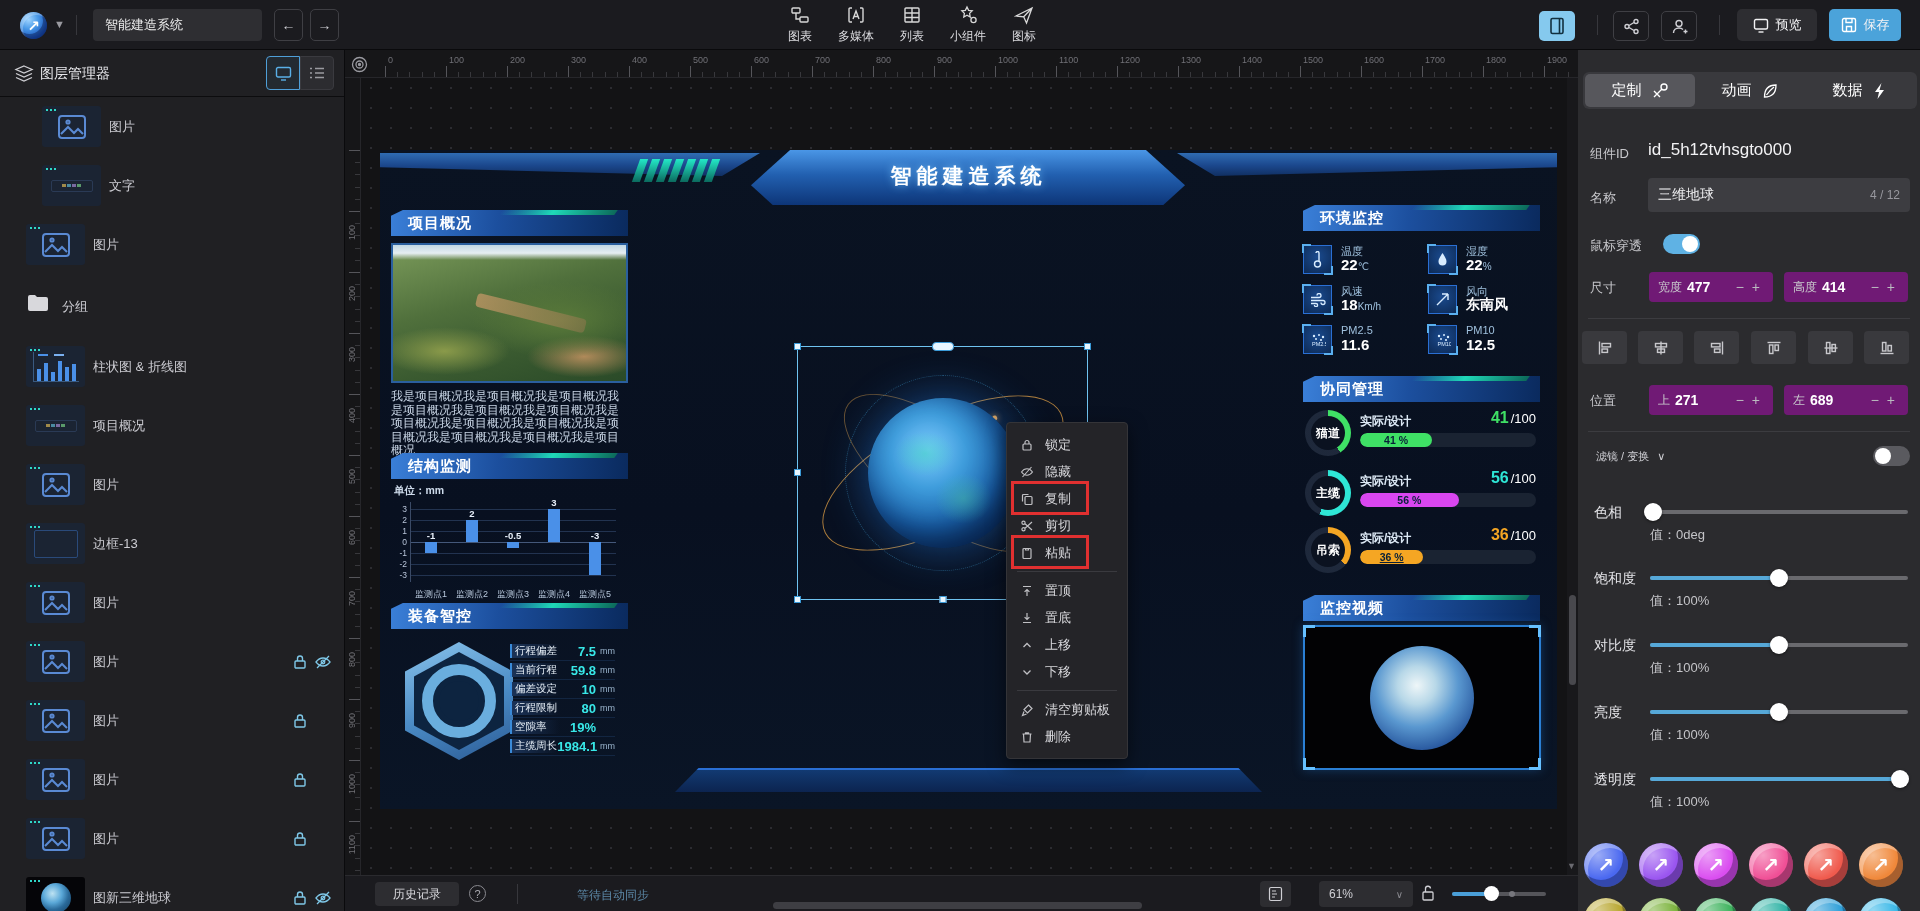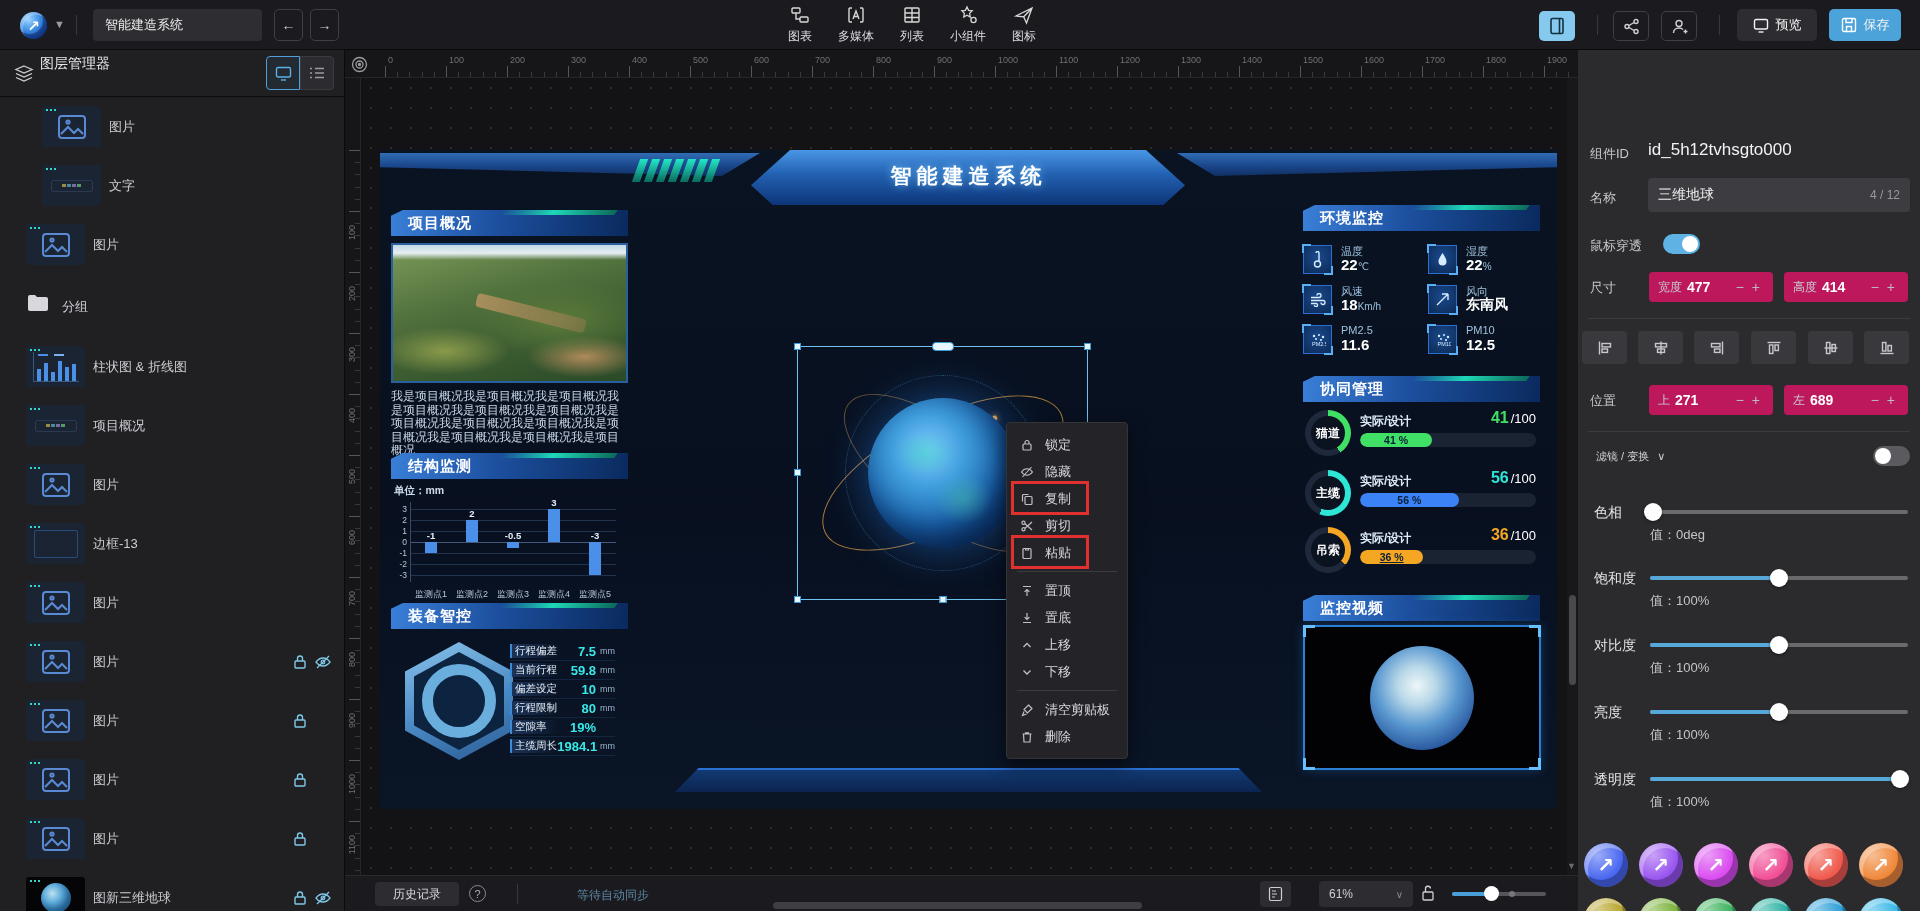--- a/index.html
+++ b/index.html
@@ -24,21 +24,21 @@
   .iconbtn { position:absolute; top:11px; width:36px; height:30px; border-radius:5px; display:flex; align-items:center; justify-content:center; }
   .iconbtn.plain { border:1px solid #3f3f44; }
   .bk { background:#85c9ee; }
   .tb-btn { position:absolute; top:9px; height:32px; border-radius:5px; display:flex; align-items:center; justify-content:center; gap:7px; color:#f2f2f4; font-size:13px; }
   .prev { left:1737px; width:80px; background:#2d2d31; }
   .save { left:1829px; width:72px; background:#4ba3da; }
 
   
   .sidebar { position:absolute; left:0; top:50px; width:345px; height:861px; background:#202023; border-right:1px solid #0a0a0c; overflow:hidden; }
   .sb-head { position:absolute; left:0; top:0; width:100%; height:47px; border-bottom:1px solid #0c0c0e; }
-  .sb-title { position:absolute; left:40px; top:5px; color:#e8e8ec; font-size:14px; }
+  .sb-title { position:absolute; left:40px; top:15px; color:#e8e8ec; font-size:14px; }
   .sb-toggle { position:absolute; right:10px; top:6px; display:flex; }
   .tgl { width:34px; height:34px; display:flex; align-items:center; justify-content:center; background:#2c2c30; border:1px solid #3a3a3f; }
   .tgl.on { border:1px solid #4f9fd8; border-radius:4px 0 0 4px; background:#232a31; }
   .tgl.off { border-radius:0 4px 4px 0; }
   .sb-list { position:absolute; left:0; top:47px; width:100%; }
   .lrow { position:relative; height:59px; }
   .thumb { position:absolute; left:26px; top:9px; width:59px; height:41px; background:#1b2433; border-radius:3px; display:flex; align-items:center; justify-content:center; }
   .thumb::before { content:""; position:absolute; left:4px; top:3px; width:2px; height:2px; background:#2fd8c8; box-shadow:4px 0 0 #2fd8c8, 8px 0 0 #2fd8c8; }
   .lrow.ind .thumb { left:42px; }
   .llabel { position:absolute; left:93px; top:21px; font-size:13px; color:#ccccd2; }
@@ -203,21 +203,21 @@
   .tab.active { background:#57575c; }
   .flabel { position:absolute; left:12px; font-size:13px; color:#c8c8cc; }
   .fvalue-id { position:absolute; left:70px; top:90px; font-size:17px; color:#f2f2f4; }
   .namebox { position:absolute; left:70px; top:128px; width:262px; height:34px; background:#3d3d41; border-radius:4px; display:flex; align-items:center; padding:1px 10px; }
   .namebox .nv { flex:1; color:#f0f0f2; font-size:14px; }
   .namebox .nc { color:#98989e; font-size:12px; }
   .switch { position:absolute; width:37px; height:20px; border-radius:10px; }
   .switch .knob { position:absolute; top:2px; width:16px; height:16px; background:#fff; border-radius:50%; }
   .sw-on { background:#5fb2e4; } .sw-on .knob { right:2px; }
   .sw-off { background:#5a5a5f; } .sw-off .knob { left:2px; }
-  .stepper { position:absolute; width:124px; height:30px; background:#be185d; border-radius:4px; display:flex; align-items:center; padding:0 9px; color:#c8c8cc; font-size:12px; }
+  .stepper { position:absolute; width:124px; height:30px; background:#701a75; border-radius:4px; display:flex; align-items:center; padding:0 9px; color:#c8c8cc; font-size:12px; }
   .stepper b { color:#fff; font-size:14px; margin-left:5px; font-weight:bold; }
   .stepper .sp { flex:1; }
   .stepper .mi2 { font-size:14px; color:#bbbbc0; padding:0 4px; }
   .hline { position:absolute; left:10px; width:322px; height:1px; background:#3c3c40; }
   .alignbtn { position:absolute; top:281px; width:45px; height:33px; background:#39393d; border-radius:4px; display:flex; align-items:center; justify-content:center; }
   .filterlbl { position:absolute; left:18px; top:396px; color:#fff; font-size:15px; font-weight:bold; }
   .filterlbl span { font-weight:normal; font-size:11px; color:#cfcfd4; margin-left:8px; }
   .sgroup { position:absolute; left:0; width:342px; height:60px; }
   .sl { position:absolute; left:16px; top:6px; font-size:14px; color:#e4e4e8; }
   .strack { position:absolute; left:72px; top:12px; width:258px; height:4px; background:#6a6a6e; border-radius:2px; }
@@ -721,21 +721,21 @@
       <div class="pbar">
           <div class="pfill" style="width: 41%; background: rgb(63, 224, 101);">41 %</div>
         </div>
     </div>
     <div class="crow" style="top:317px">
       <div class="ring" style="background: conic-gradient(rgb(46, 230, 214) 56%, rgba(130, 150, 180, 0.18) 0deg);"></div>
       <div class="rname">主缆</div>
       <span class="ratio">实际/设计</span>
       <span class="cval"><b style="color: rgb(46, 230, 214);">56</b><span>/100</span></span>
       <div class="pbar">
-          <div class="pfill" style="width: 56%; background: #3b82f6;">56 %</div>
+          <div class="pfill" style="width: 56%; background: #d946ef;">56 %</div>
         </div>
     </div>
     <div class="crow" style="top:374px">
       <div class="ring" style="background: conic-gradient(rgb(245, 166, 35) 36%, rgba(130, 150, 180, 0.18) 0deg);"></div>
       <div class="rname">吊索</div>
       <span class="ratio">实际/设计</span>
       <span class="cval"><b style="color: rgb(245, 166, 35);">36</b><span>/100</span></span>
       <div class="pbar">
           <div class="pfill" style="width: 36%; background: rgb(245, 166, 35); text-decoration: underline;">36 %</div>
         </div>
@@ -880,20 +880,43 @@
       </svg>
     <div class="bslider">
         <div class="bsfill"></div>
         <i class="bsdot"></i>
         <div class="bsknob"></div>
       </div>
   </div>
 </div>
 
 <div class="rpanel">
+  <div class="tabs">
+    <div class="tab active">
+      <span>定制</span>
+      <svg width="18" height="18" viewBox="0 0 18 18" fill="none" stroke="#fff" stroke-width="1.4">
+          <path d="M3 15l6-6M9 15L3 9"></path>
+          <circle cx="13" cy="5" r="3"></circle>
+          <path d="M11 7l-2 2"></path>
+        </svg>
+    </div>
+    <div class="tab">
+      <span>动画</span>
+      <svg width="18" height="18" viewBox="0 0 18 18" fill="none" stroke="#fff" stroke-width="1.3">
+          <path d="M15 3C7 3 3.5 8 3.5 15c7 0 11.5-4 11.5-12z"></path>
+          <path d="M5.5 13c2-3 5-6 7.5-8"></path>
+        </svg>
+    </div>
+    <div class="tab">
+      <span>数据</span>
+      <svg width="16" height="18" viewBox="0 0 16 18" fill="#fff">
+          <path d="M9.5 1L3 10h4l-1.5 7L12 8H7.5z"></path>
+        </svg>
+    </div>
+  </div>
 
   <span class="flabel" style="top:95px">组件ID</span>
   <span class="fvalue-id">id_5h12tvhsgto000</span>
 
   <span class="flabel" style="top:139px">名称</span>
   <div class="namebox">
     <span class="nv">三维地球</span>
     <span class="nc">4 / 12</span>
   </div>
 

